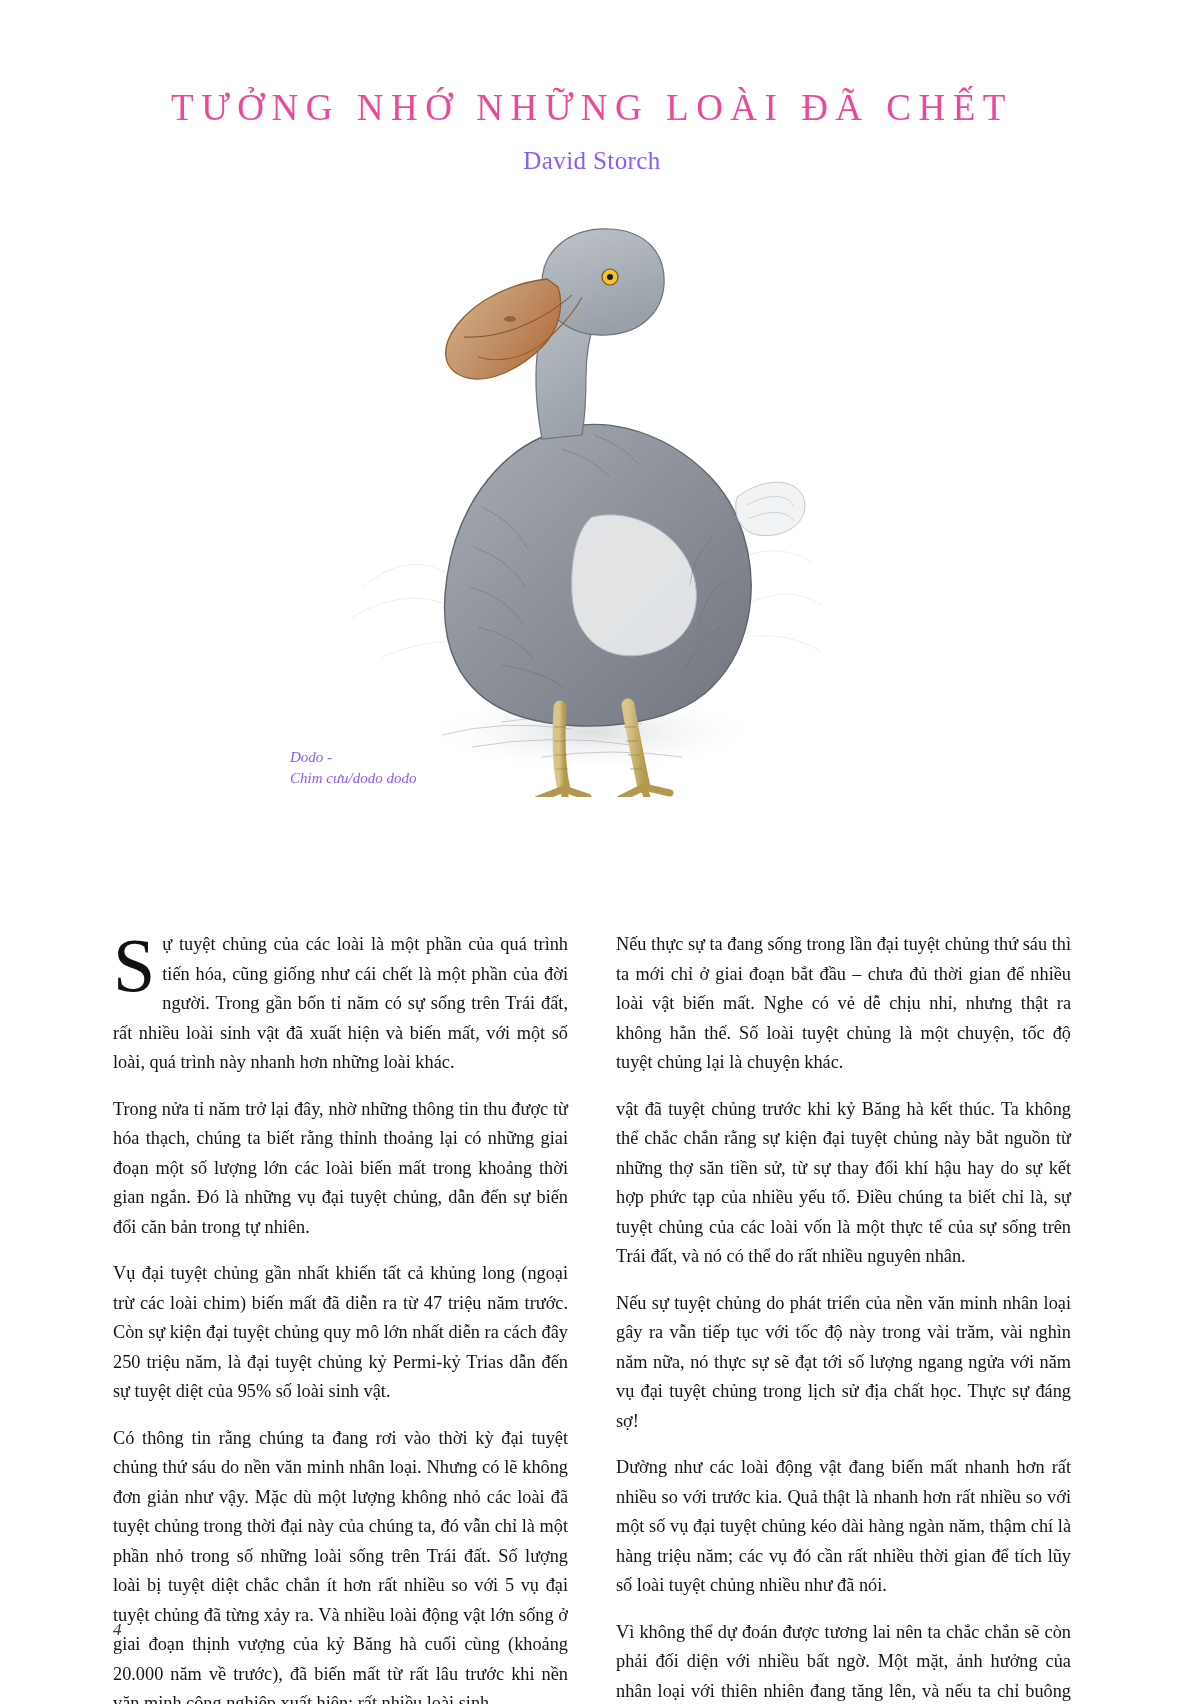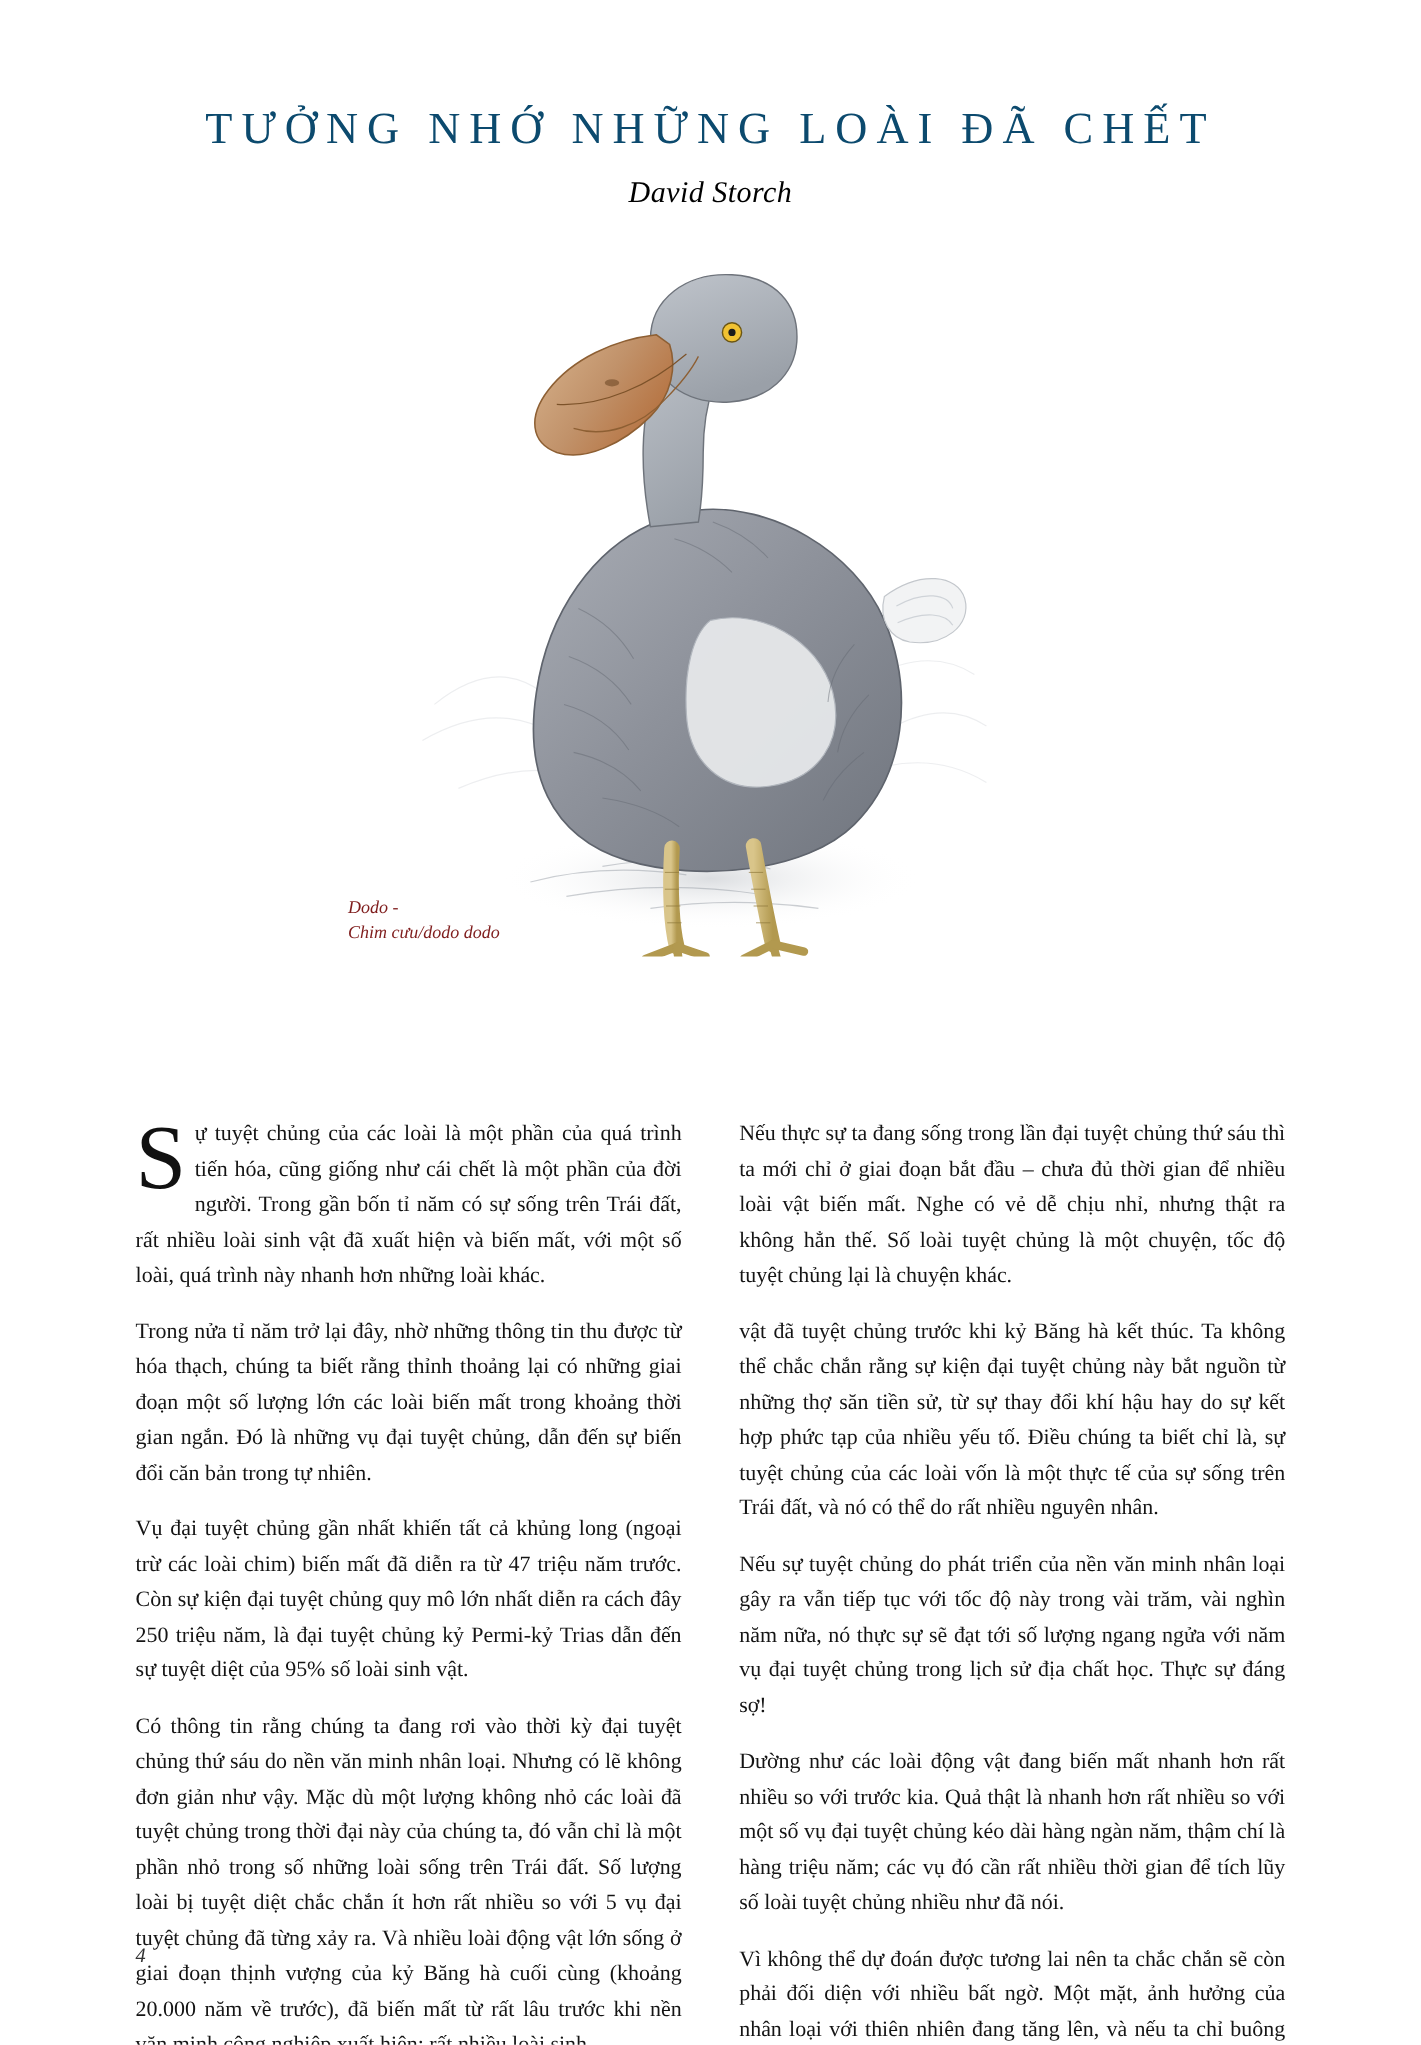--- a/index.html
+++ b/index.html
@@ -19,31 +19,30 @@
     position: absolute;
     inset: 0;
     padding: 0;
   }
   .title {
     text-align: center;
     font-family: "Liberation Serif", serif;
     font-size: 37px;
     letter-spacing: 7.5px;
     font-weight: 400;
-    color: #0c4a6e;
+    color: #ec4899;
     margin: 0;
     padding-top: 88px;
     line-height: 1.1;
   }
   .author {
     text-align: center;
     font-family: "Liberation Serif", serif;
-    font-style: italic;
     font-size: 25px;
-    color: #000000;
+    color: #8b5cf6;
     margin-top: 18px;
     letter-spacing: 0.4px;
   }
 
   
   .figure {
     position: relative;
     width: 1184px;
     height: 620px;
     margin-top: 12px;
@@ -53,21 +52,21 @@
     margin: 0 auto;
   }
   .caption {
     position: absolute;
     left: 290px;
     top: 560px;
     font-family: "Liberation Serif", serif;
     font-style: italic;
     font-size: 15px;
     line-height: 1.45;
-    color: #7f1d1d;
+    color: #8b5cf6;
   }
 
   
   .columns {
     position: absolute;
     top: 930px;
     left: 113px;
     width: 958px;
     display: flex;
     gap: 48px;

